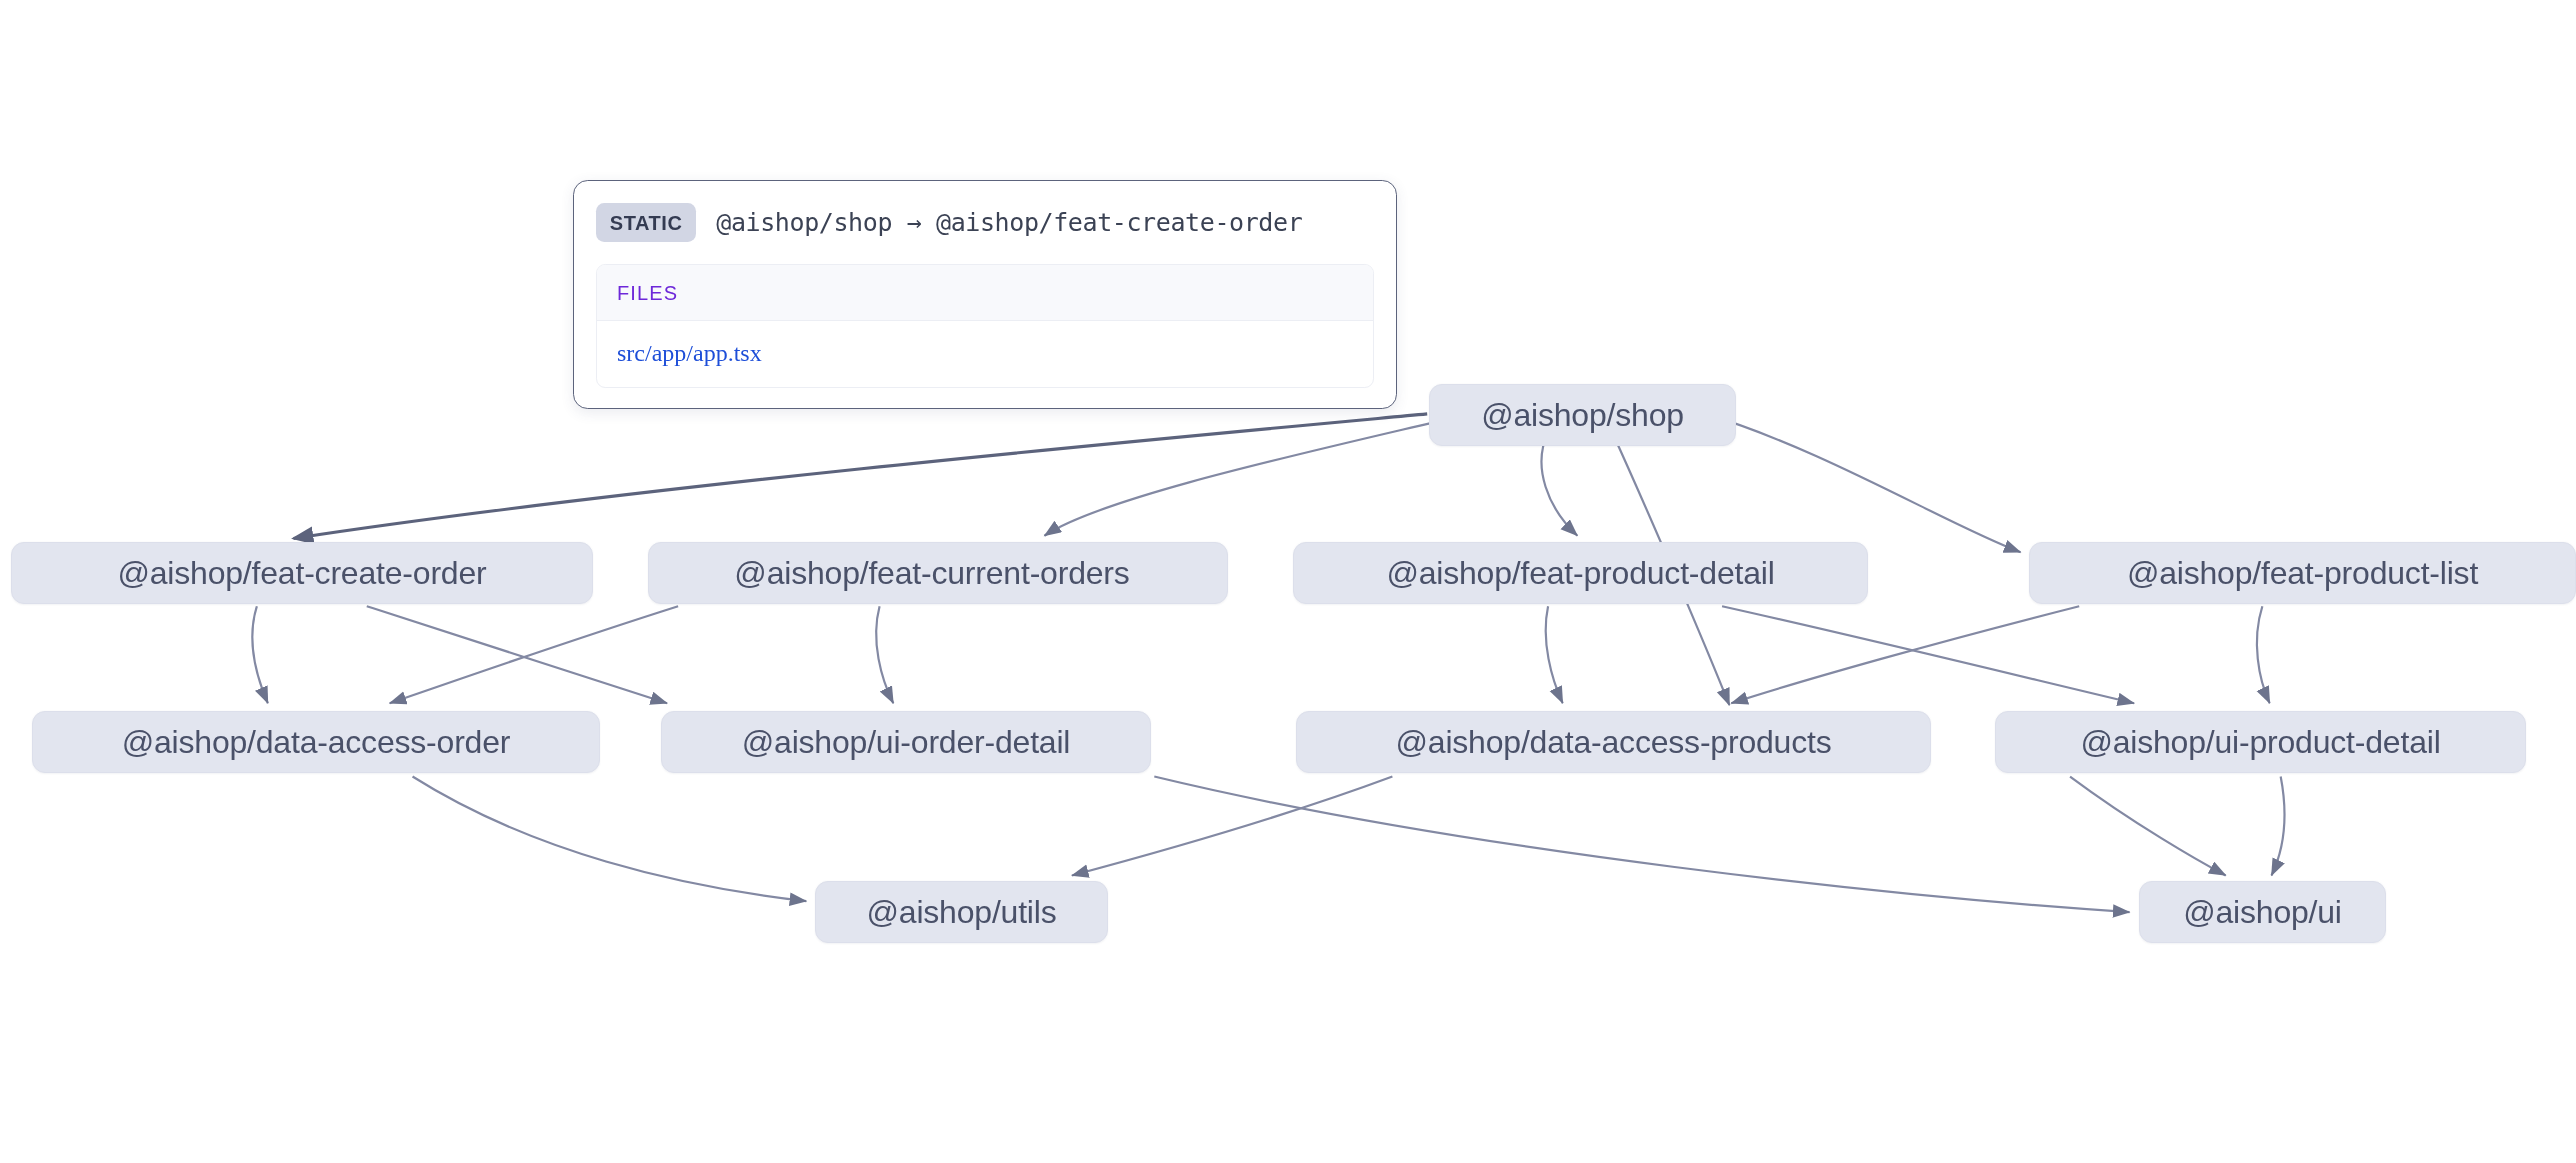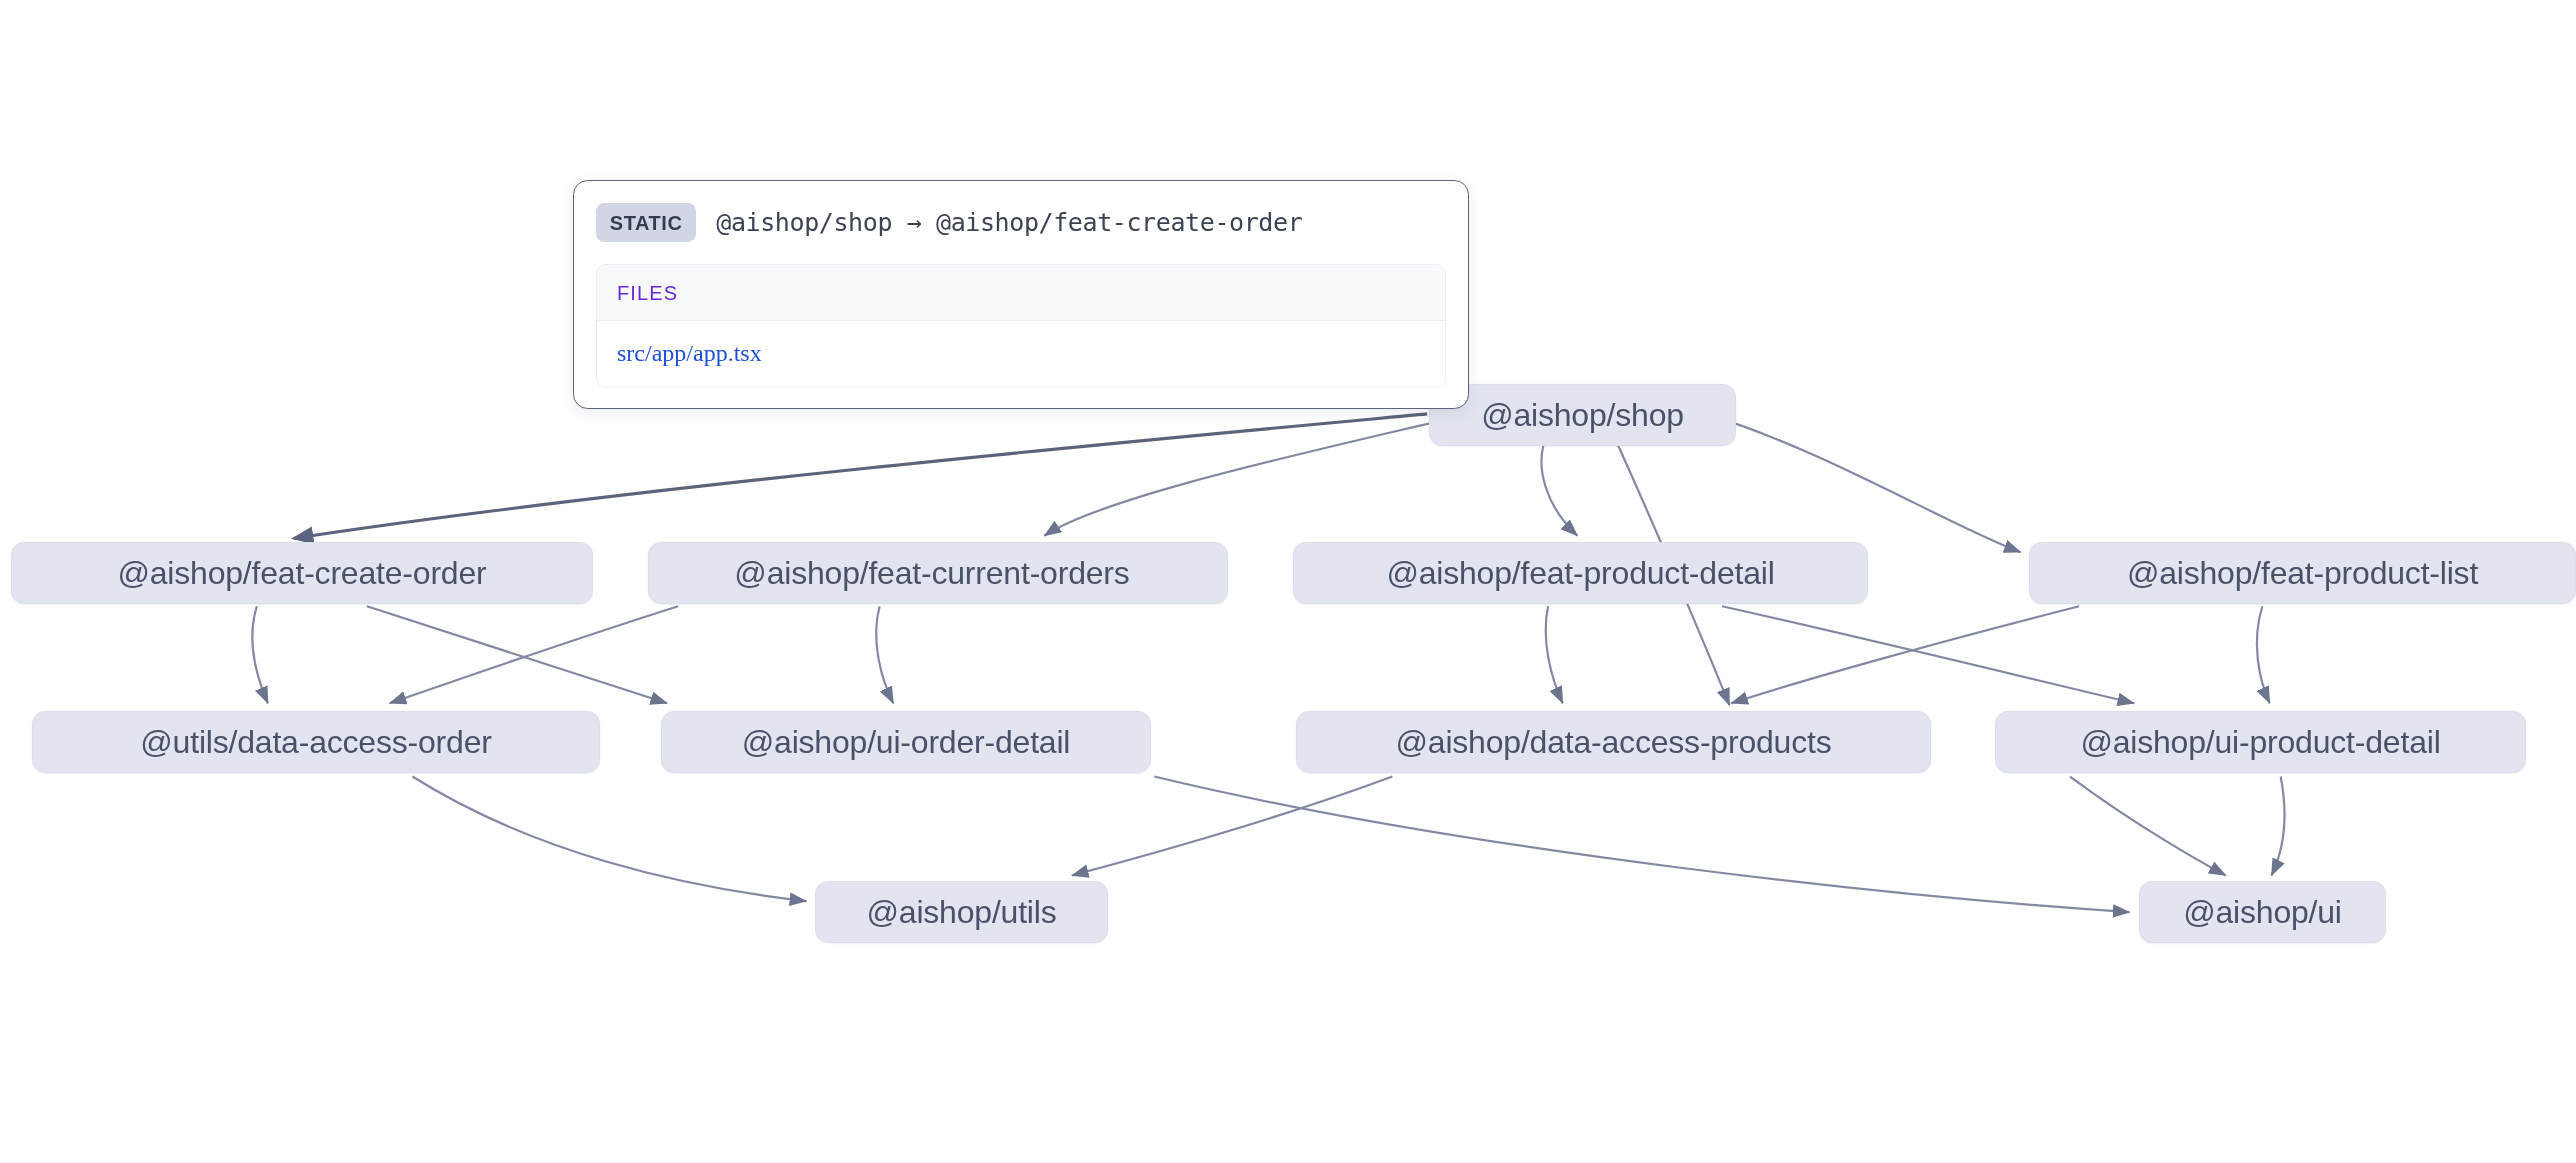--- a/index.html
+++ b/index.html
@@ -48,21 +48,21 @@
     padding: 0 20px;
     height: 62px;
     box-shadow: 0 0.9px 1.8px rgba(70,80,120,0.07);
   }
 
   
   #tooltip-card {
     position: absolute;
     left: 573px;
     top: 180px;
-    width: 896px;
+    width: 824px;
     background: #ffffff;
     border: 1.8px solid #5c637c;
     border-radius: 14.7px;
     box-sizing: border-box;
     padding: 18.3px 22px 20px 22px;
     box-shadow: 0 3.7px 13px rgba(60,70,110,0.10);
     z-index: 30;
   }
   #tooltip-header {
     display: flex;
@@ -186,21 +186,21 @@
 
   <div class="node" style="left:1293px; top:542px; width:575px;">
     <span>@aishop/feat-product-detail</span>
   </div>
 
   <div class="node" style="left:2029px; top:542px; width:547px;">
     <span>@aishop/feat-product-list</span>
   </div>
 
   <div class="node" style="left:32px; top:711px; width:568px;">
-    <span>@utils/data-access-order</span>
+    <span>@aishop/data-access-order</span>
   </div>
 
   <div class="node" style="left:661px; top:711px; width:490px;">
     <span>@aishop/ui-order-detail</span>
   </div>
 
   <div class="node" style="left:1296px; top:711px; width:635px;">
     <span>@aishop/data-access-products</span>
   </div>
 

